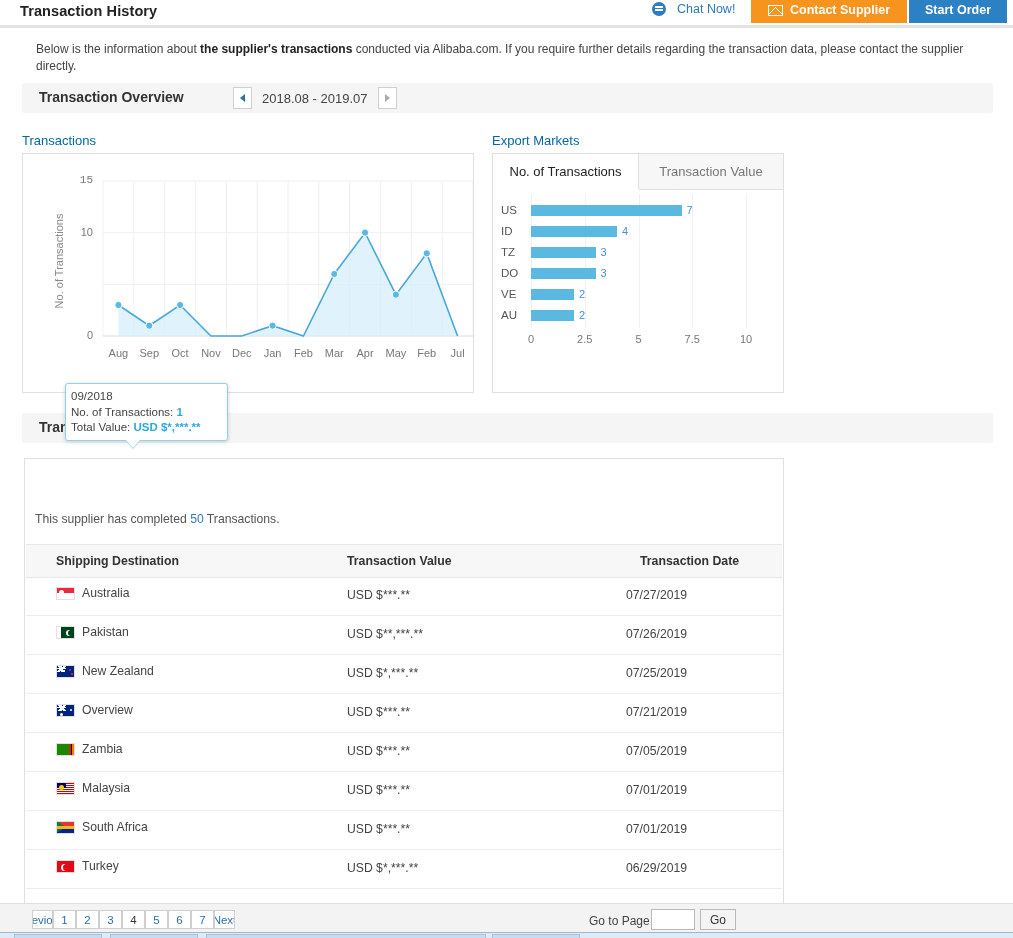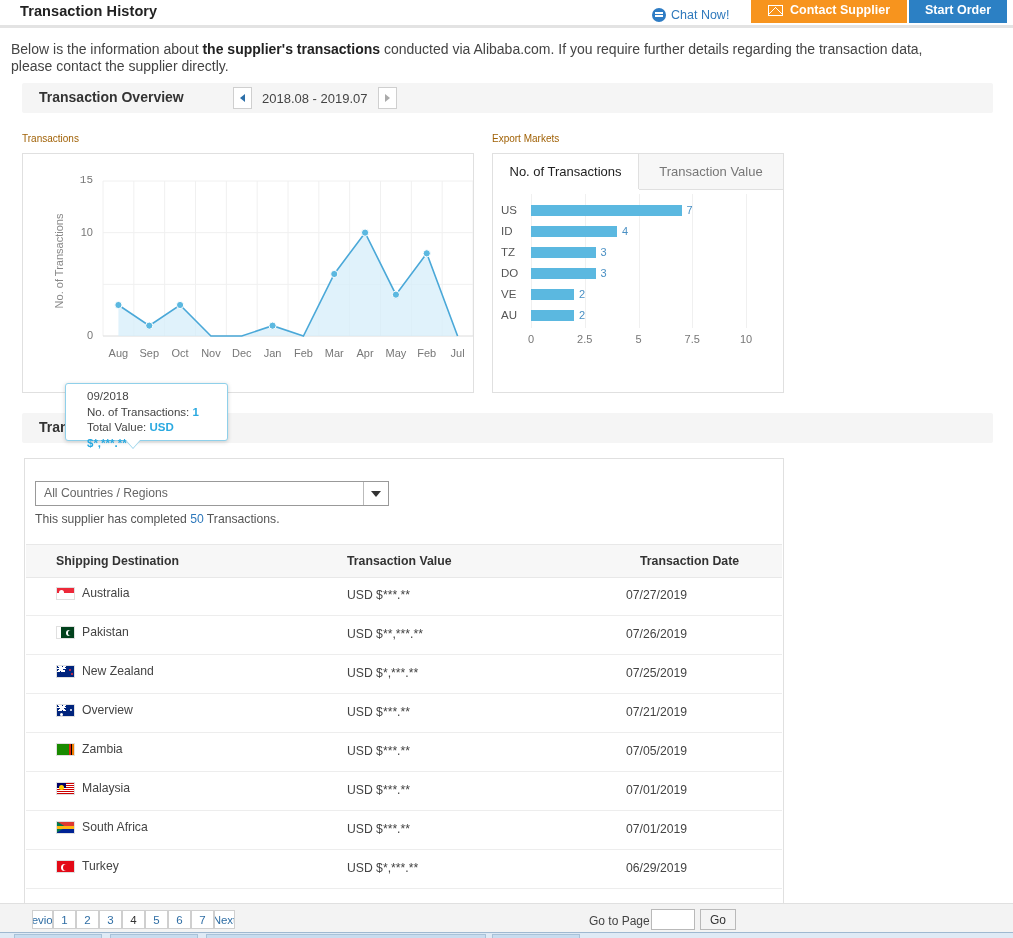--- a/index.html
+++ b/index.html
@@ -7,64 +7,64 @@
     width:1013px;height:938px;
     background:#ffffff;
     font-family:"Liberation Sans", sans-serif;
     font-size:12px;color:#333;
     overflow:hidden;position:relative;
   }
   
   .topbar{position:absolute;left:0;top:0;width:1013px;height:26px;background:#fff;}
   .topbar-title{position:absolute;left:20px;top:3px;font-size:14.5px;font-weight:bold;color:#222;letter-spacing:.1px;}
   .topbar-rule{position:absolute;left:0;top:25px;width:1013px;height:3px;background:#e3e3e3;}
-  .chat-now{position:absolute;left:652px;top:2px;height:20px;display:flex;align-items:flex-end;gap:5px;cursor:pointer;}
+  .chat-now{position:absolute;left:652px;top:2px;height:20px;display:flex;align-items:flex-start;gap:11px;cursor:pointer;}
   .chat-bubble{width:14px;height:14px;border-radius:50%;background:#2e7cc4;position:relative;display:inline-block;}
   .chat-bubble:after{content:"";position:absolute;left:3px;top:4px;width:8px;height:2px;background:#fff;box-shadow:0 3px 0 #fff;}
   .chat-now span{color:#2f79bc;font-size:12.5px;}
   .btn-contact{position:absolute;left:751px;top:-3px;width:156px;height:26px;background:#f7941e;border:none;color:#fff;font-weight:bold;font-size:12.5px;display:flex;align-items:center;justify-content:center;gap:7px;cursor:pointer;}
   .env{width:15px;height:11px;border:1.6px solid #fff;position:relative;box-sizing:border-box;}
   .env:before{content:"";position:absolute;left:0;top:0;width:13px;height:8px;
     background:linear-gradient(135deg,transparent 44%,#fff 44%,#fff 54%,transparent 54%),
                linear-gradient(-135deg,transparent 44%,#fff 44%,#fff 54%,transparent 54%);
     background-size:7px 9px;background-repeat:no-repeat;background-position:0 0,6px 0;}
   .btn-start{position:absolute;left:909px;top:-3px;width:98px;height:26px;background:#2c80c4;border:none;color:#fff;font-weight:bold;font-size:12.5px;display:flex;align-items:center;justify-content:center;cursor:pointer;}
 
   
-  .intro{position:absolute;left:11px;top:41px;width:952px;line-height:17px;font-size:14px;color:#444;}
+  .intro{position:absolute;left:36px;top:41px;width:952px;line-height:17px;font-size:12px;color:#444;}
   .intro b{font-weight:bold;color:#222;}
 
   
   .sec-head{position:absolute;left:22px;width:971px;height:30px;background:#f5f5f5;border-radius:2px;}
   .sec-head .t{position:absolute;left:17px;top:6px;font-size:14px;font-weight:bold;color:#333;}
   #sec-overview{top:83px;}
   #sec-details{top:413px;}
   .date-nav{position:absolute;left:211px;top:4px;height:22px;display:flex;align-items:center;gap:0;}
   .dn-btn{width:17px;height:20px;border:1px solid #cfcfcf;background:#fff;display:flex;align-items:center;justify-content:center;cursor:pointer;}
   .dn-btn i{display:block;width:0;height:0;border-top:4px solid transparent;border-bottom:4px solid transparent;}
   .dn-prev i{border-right:5px solid #2c6fa8;}
   .dn-next i{border-left:5px solid #aaa;}
   .dn-label{padding:0 10px;font-size:13px;color:#444;}
 
   
-  .panel-label{position:absolute;font-size:10px;color:#a16207;}
+  .panel-label{position:absolute;font-size:13px;color:#0369a1;}
   #lbl-transactions{left:22px;top:133px;}
   #lbl-export{left:492px;top:133px;}
   .card{position:absolute;background:#fff;border:1px solid #e0e0e0;}
   #card-line{left:22px;top:153px;width:450px;height:238px;}
   #card-bar{left:492px;top:153px;width:290px;height:238px;}
 
   
   .lc{position:absolute;left:0;top:0;width:450px;height:238px;}
   .y-axis-title{position:absolute;left:36px;top:107px;transform:translate(-50%,-50%) rotate(-90deg);font-size:11px;color:#888;white-space:nowrap;}
   .y-tick{position:absolute;font-size:11px;color:#777;text-align:right;width:20px;}
   .x-tick{position:absolute;font-size:11px;color:#777;text-align:center;width:30px;top:193px;}
 
   
-  .tooltip{position:absolute;left:42px;top:229px;width:163px;height:58px;background:#fff;border:1px solid #8fd0ea;border-radius:3px;box-shadow:0 1px 4px rgba(0,0,0,.18);z-index:9;padding:5px 21px;box-sizing:border-box;}
+  .tooltip{position:absolute;left:42px;top:229px;width:163px;height:58px;background:#fff;border:1px solid #8fd0ea;border-radius:3px;box-shadow:0 1px 4px rgba(0,0,0,.18);z-index:9;padding:5px 5px;box-sizing:border-box;}
   .tooltip div{font-size:11.5px;line-height:15.5px;color:#444;}
   .tt-val{color:#2aa9e0;font-weight:bold;}
   .tt-arrow{position:absolute;left:103px;top:286px;width:0;height:0;border-left:7px solid transparent;border-right:7px solid transparent;border-top:8px solid #fff;filter:drop-shadow(0 1px 0 #8fd0ea);z-index:10;}
 
   
   .bar-tabs{position:absolute;left:0;top:0;width:290px;height:36px;}
   .btab{position:absolute;top:0;height:36px;display:flex;align-items:center;justify-content:center;font-size:13px;cursor:pointer;box-sizing:border-box;}
   .btab.active{left:0;width:146px;background:#fff;color:#222;border-right:1px solid #e0e0e0;border-bottom:1px solid #fff;}
   .btab.idle{left:146px;width:144px;background:#f7f7f7;color:#777;border-bottom:1px solid #e0e0e0;}
   .bar-tabs:after{content:"";position:absolute;left:0;top:35px;width:146px;height:1px;background:#fff;}
@@ -250,26 +250,20 @@
       <div class="bxtick" style="left:186.25px">7.5</div>
       <div class="bxtick" style="left:240px">10</div>
     </div>
 </div>
 
 <div class="sec-head" id="sec-details">
   <div class="t">Transaction Details</div>
 </div>
 
 <div class="card" id="details-box">
-  <div class="select-wrap">
-    <div class="sv">All Countries / Regions</div>
-    <div class="select-arrow">
-        <i></i>
-      </div>
-  </div>
   <div class="completed"><span>This supplier has completed </span><b>50</b><span> Transactions.</span></div>
 
   <div class="thead">
     <div class="th th-c1">Shipping Destination</div>
     <div class="th th-c2">Transaction Value</div>
     <div class="th th-c3">Transaction Date</div>
   </div>
   <div id="table-rows">
       <div class="trow" style="top:117px">
       <div class="td td-c1">

